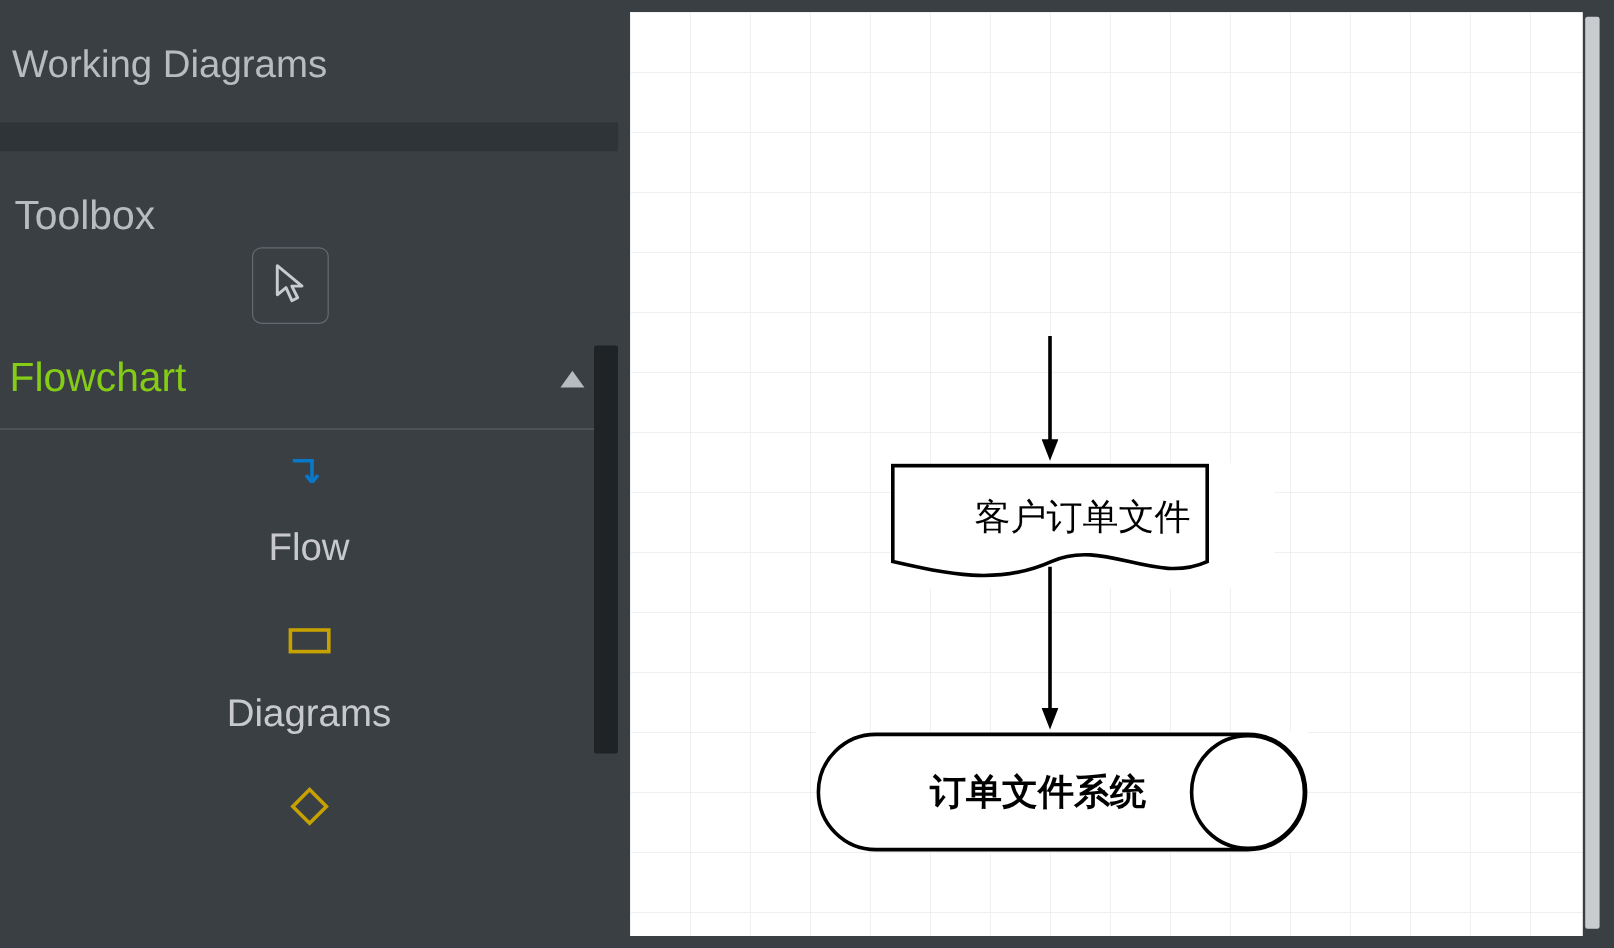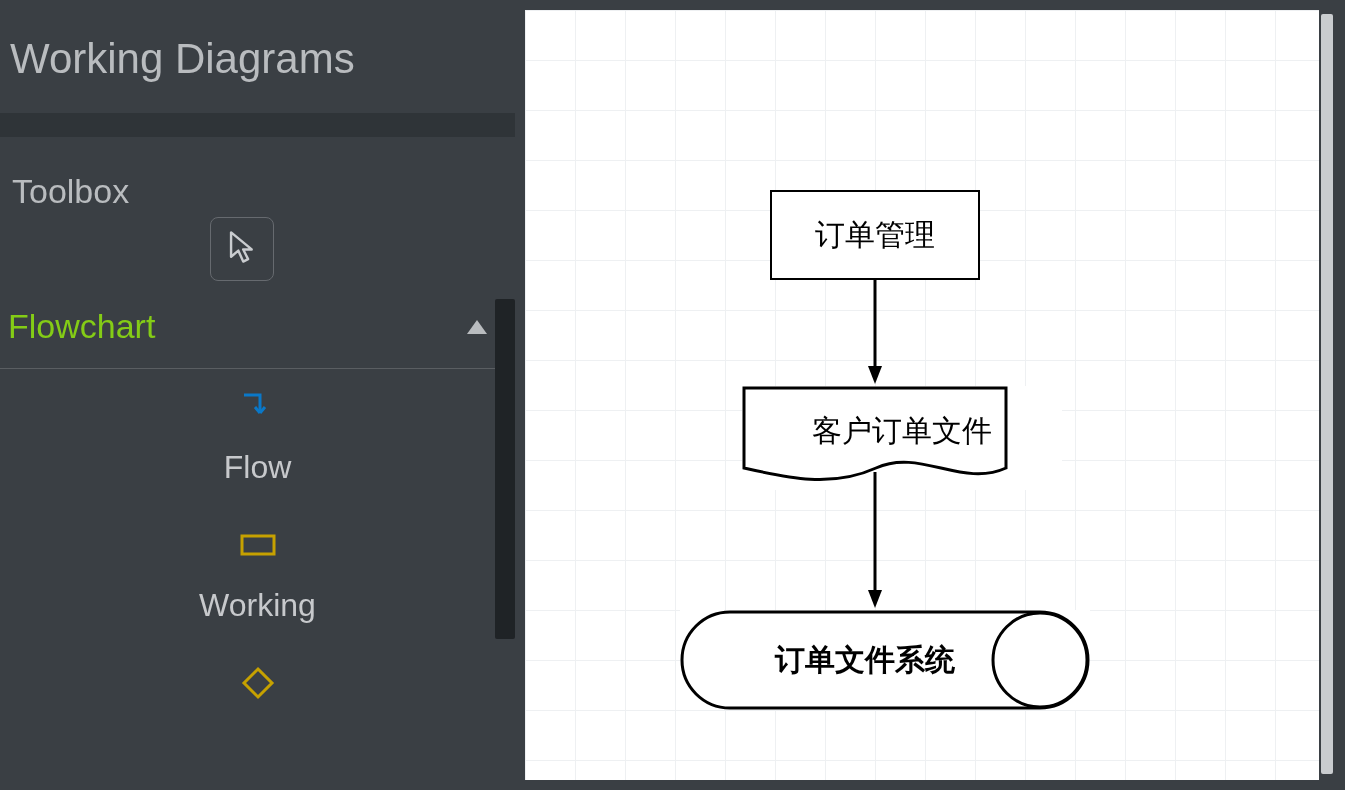--- a/index.html
+++ b/index.html
@@ -9,21 +9,21 @@
   
   .sidebar {
     width: 515px;
     height: 100%;
     background: #3a3f44;
     color: #b9bcbf;
     display: flex;
     flex-direction: column;
   }
   .sidebar-title {
-    font-size: 42px;
+    font-size: 32px;
     font-weight: 400;
     padding: 35px 0 30px 10px;
     color: #b9bcbf;
   }
   .sidebar-band {
     height: 24px;
     background: #2f3438;
   }
   .toolbox-header {
     font-size: 34px;
@@ -172,43 +172,40 @@
       </span>
       <span>Flow</span>
     </div>
 
     <div class="tool-item">
       <span class="tool-icon-box">
         <svg width="36" height="22" viewBox="0 0 36 22">
           <rect x="2" y="2" width="32" height="18" fill="none" stroke="#c6a100" stroke-width="3"></rect>
         </svg>
       </span>
-      <span>Working</span>
+      <span>Diagrams</span>
     </div>
 
 
     <div class="tool-item">
       <span class="tool-icon-box">
         <svg width="34" height="34" viewBox="0 0 34 34">
           <path d="M17 3 L31 17 L17 31 L3 17 Z" fill="none" stroke="#c6a100" stroke-width="3"></path>
         </svg>
       </span>
     </div>
 
 
   </div>
 </div>
 
 <div class="canvas-wrap">
   <div class="canvas">
     <div class="canvas-inner-scroll"></div>
 
-    <div class="node node-rect" style="left:245px; top:180px; width:210px; height:90px;">
-      <span class="node-label">订单管理</span>
-    </div>
 
     <svg class="arrow-svg" style="left:343px; top:270px;" width="14" height="108">
       <line x1="7" y1="0" x2="7" y2="88" stroke="#000" stroke-width="3"></line>
       <polygon points="7,104 0,86 14,86" fill="#000"></polygon>
     </svg>
 
     <div class="node" style="left:217px; top:376px; width:320px; height:104px;">
       <svg class="doc-svg" width="266" height="104" viewBox="0 0 266 104">
         <path d="M2 2 H264 V82
                  C 220 102, 178 62, 134 82

